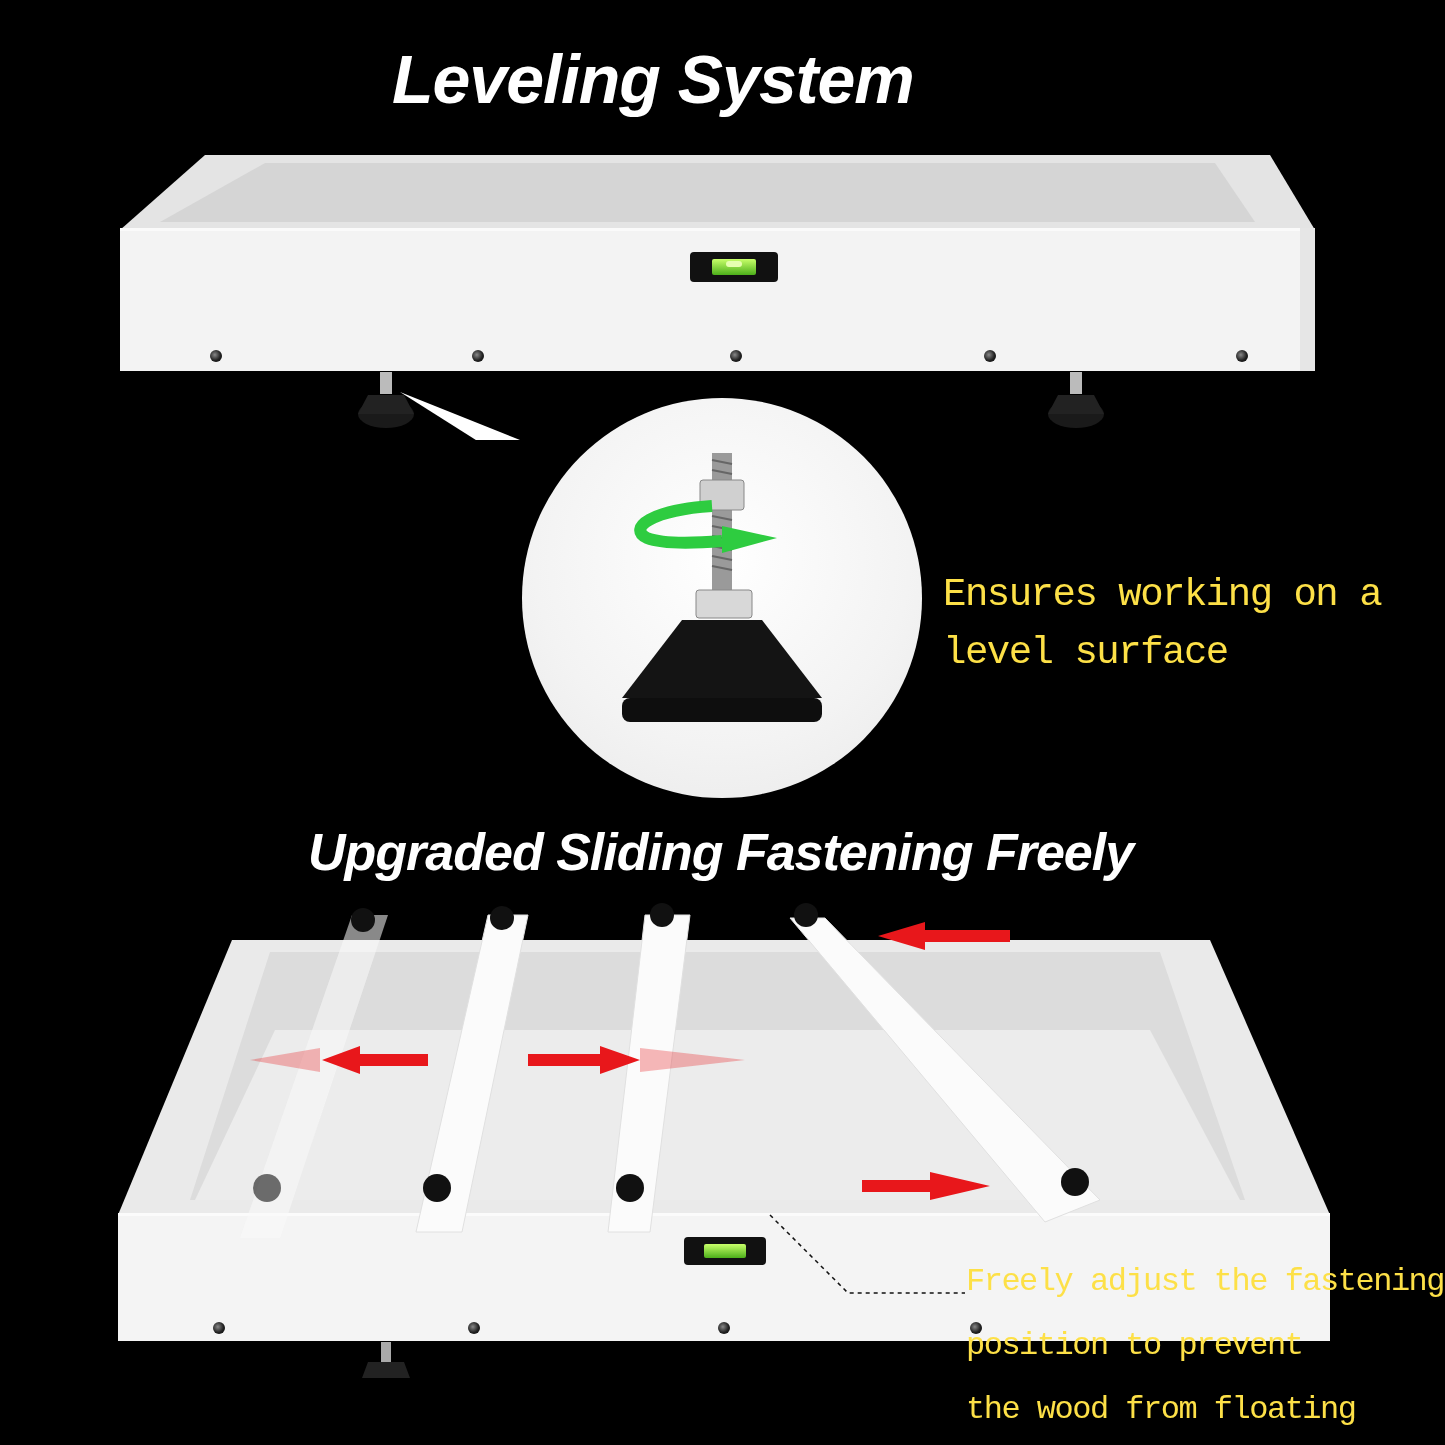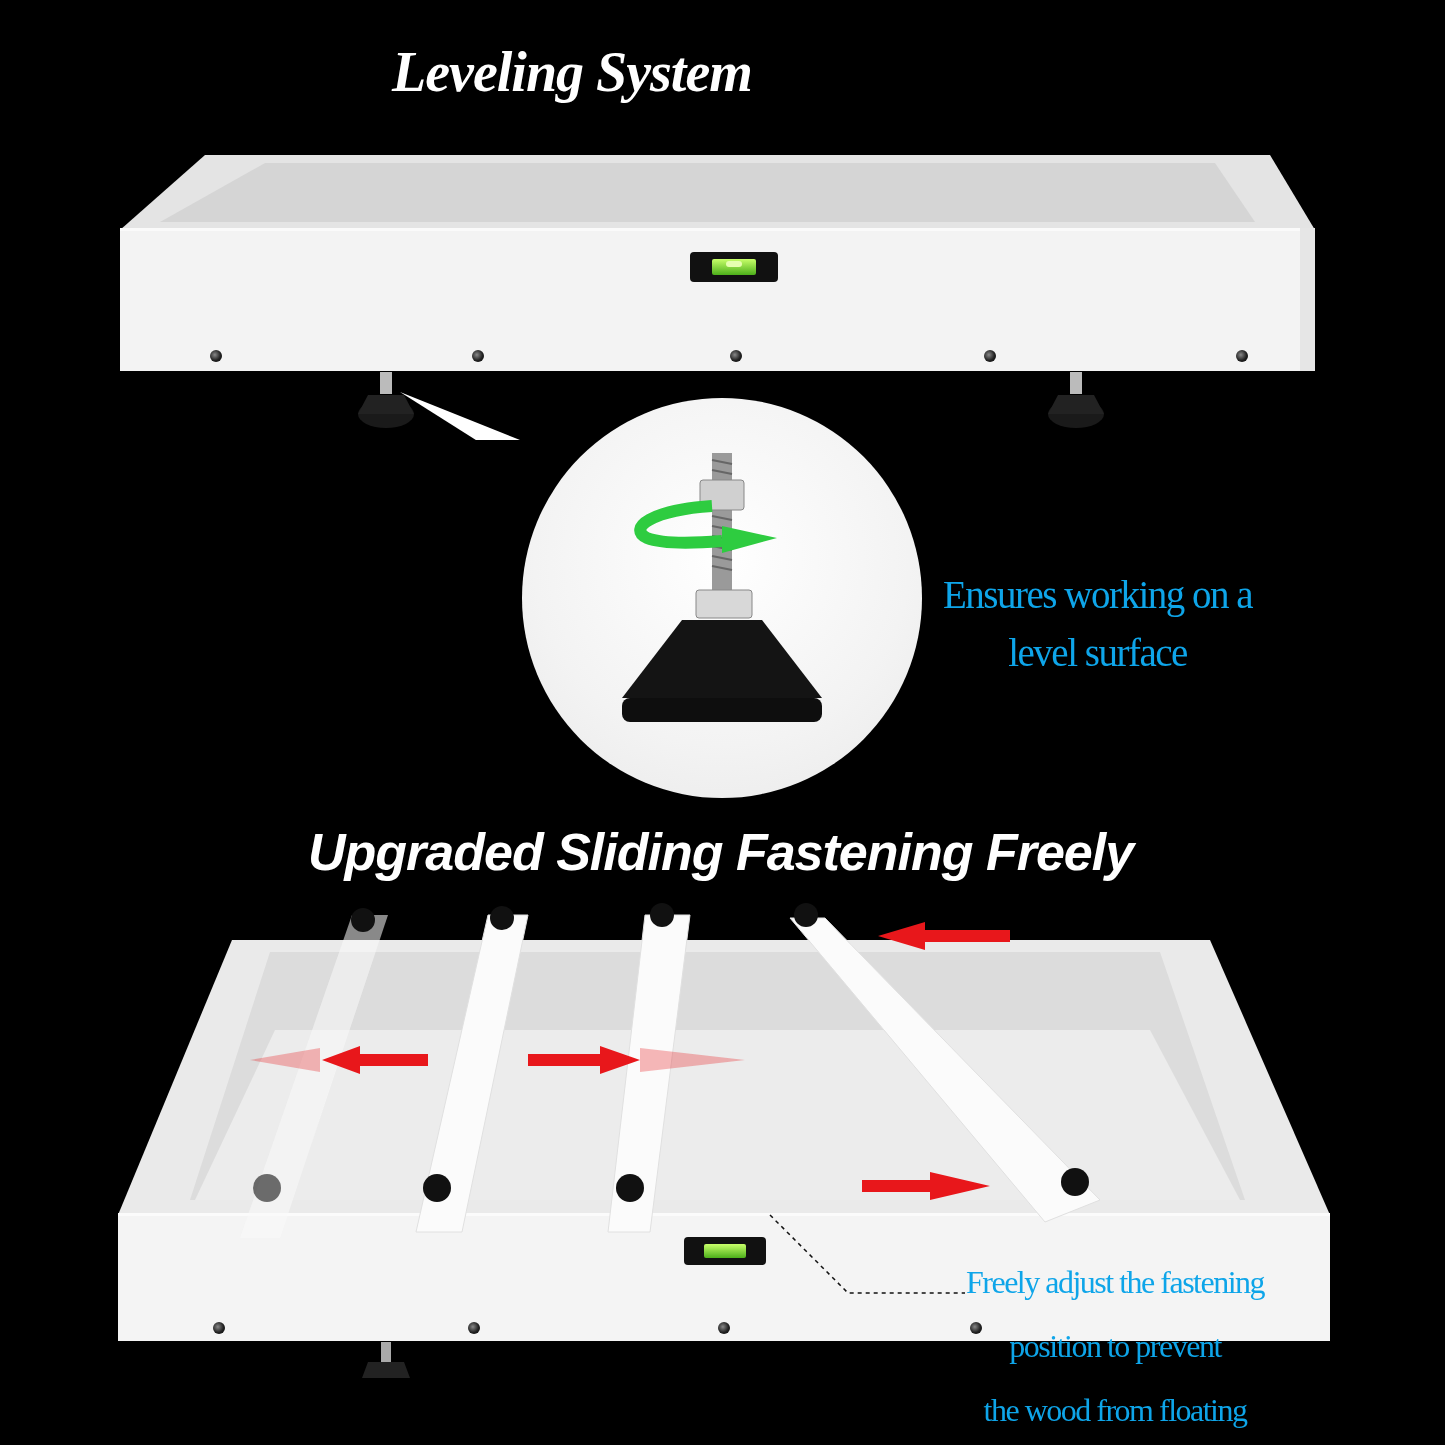--- a/index.html
+++ b/index.html
@@ -1,25 +1,25 @@
 <!DOCTYPE html>
 <html><head>
   <meta charset="utf-8">
   <style>
     html, body { margin:0; padding:0; background:#000; }
     body { width:1445px; height:1445px; position:relative; overflow:hidden; font-family:"Liberation Sans", sans-serif; }
     .title { position:absolute; color:#fff; font-weight:bold; font-style:italic; white-space:nowrap; letter-spacing:-1px; }
-    .caption { position:absolute; color:#0ea5e9; white-space:pre-line; font-family:Liberation Serif, serif; letter-spacing:-1.5px;text-align:center; }
+    .caption { position:absolute; color:#fde047; white-space:pre-line; font-family:Liberation Mono, monospace; letter-spacing:-1.5px; }
     .abs { position:absolute; }
     .screw { position:absolute; width:12px; height:12px; border-radius:50%; background:radial-gradient(circle at 40% 40%, #888 0, #222 55%, #000 100%); }
   </style>
 </head>
 <body>
 
-<div class="title" style="left:392px; top:40px; font-size:56px;font-family:Liberation Serif, serif;">Leveling System</div>
+<div class="title" style="left:392px; top:40px; font-size:68px;">Leveling System</div>
 
 <div class="abs" style="left:0; top:0; width:1445px; height:440px;">
   <svg width="1445" height="440" style="position:absolute;left:0;top:0">
     <polygon points="205,155 1270,155 1315,230 120,230" fill="#e4e4e4"></polygon>
     <polygon points="265,163 1215,163 1255,222 160,222" fill="#d5d5d5"></polygon>
     <rect x="120" y="228" width="1195" height="143" fill="#f3f3f3"></rect>
     <rect x="120" y="228" width="1195" height="3" fill="#fafafa"></rect>
     <rect x="1300" y="228" width="15" height="143" fill="#e6e6e6"></rect>
 
     <rect x="380" y="372" width="12" height="22" fill="#bbb"></rect>

